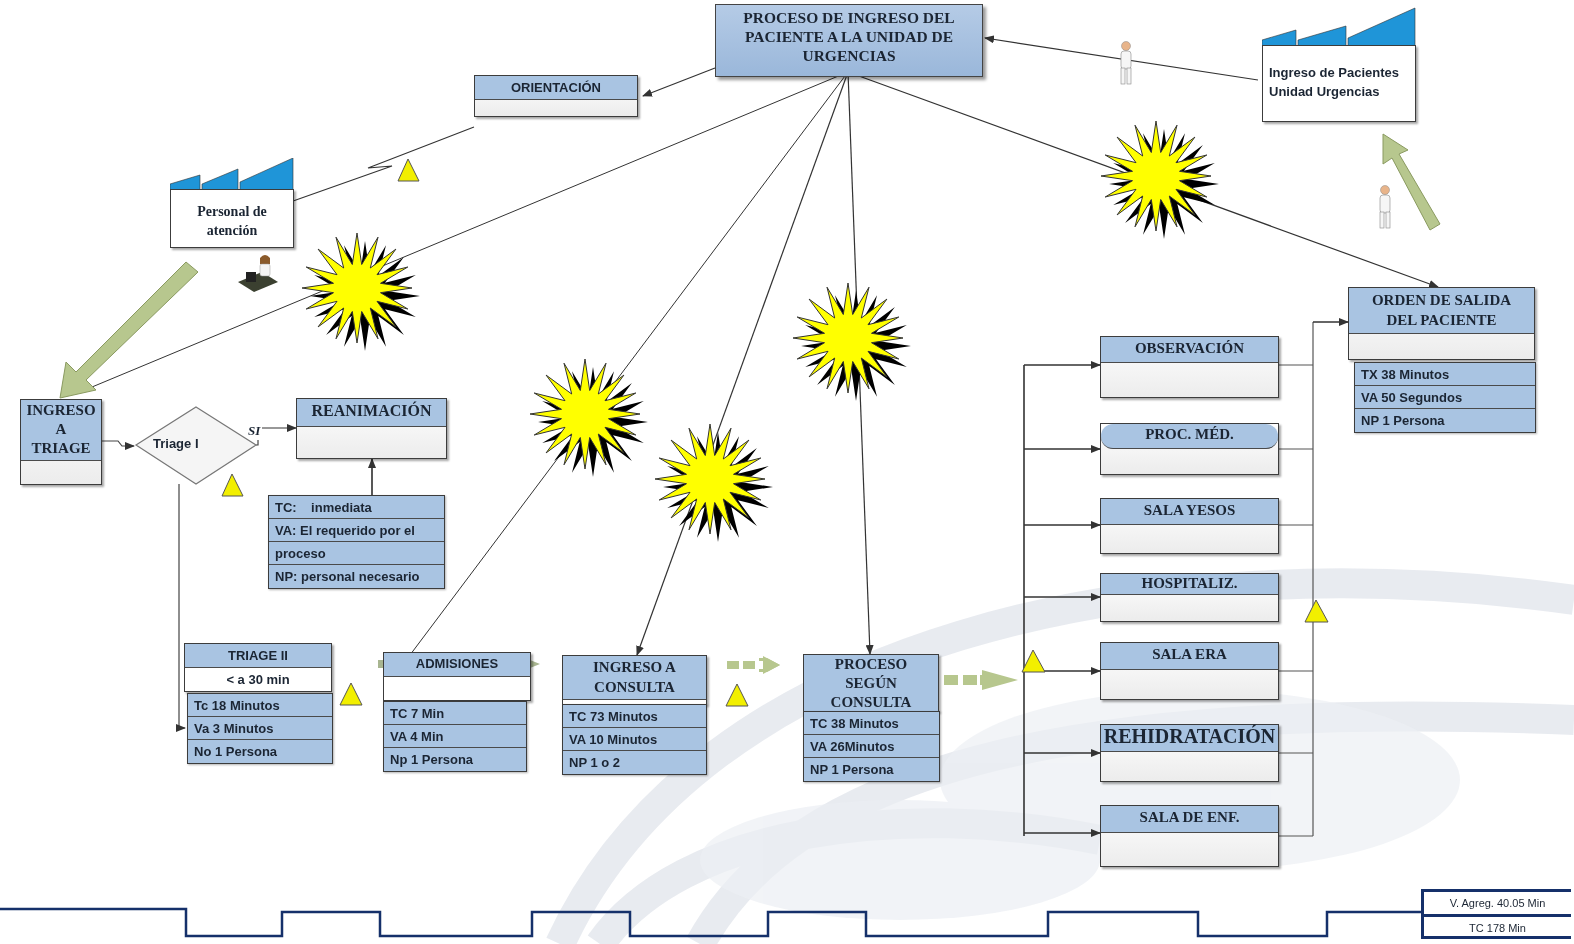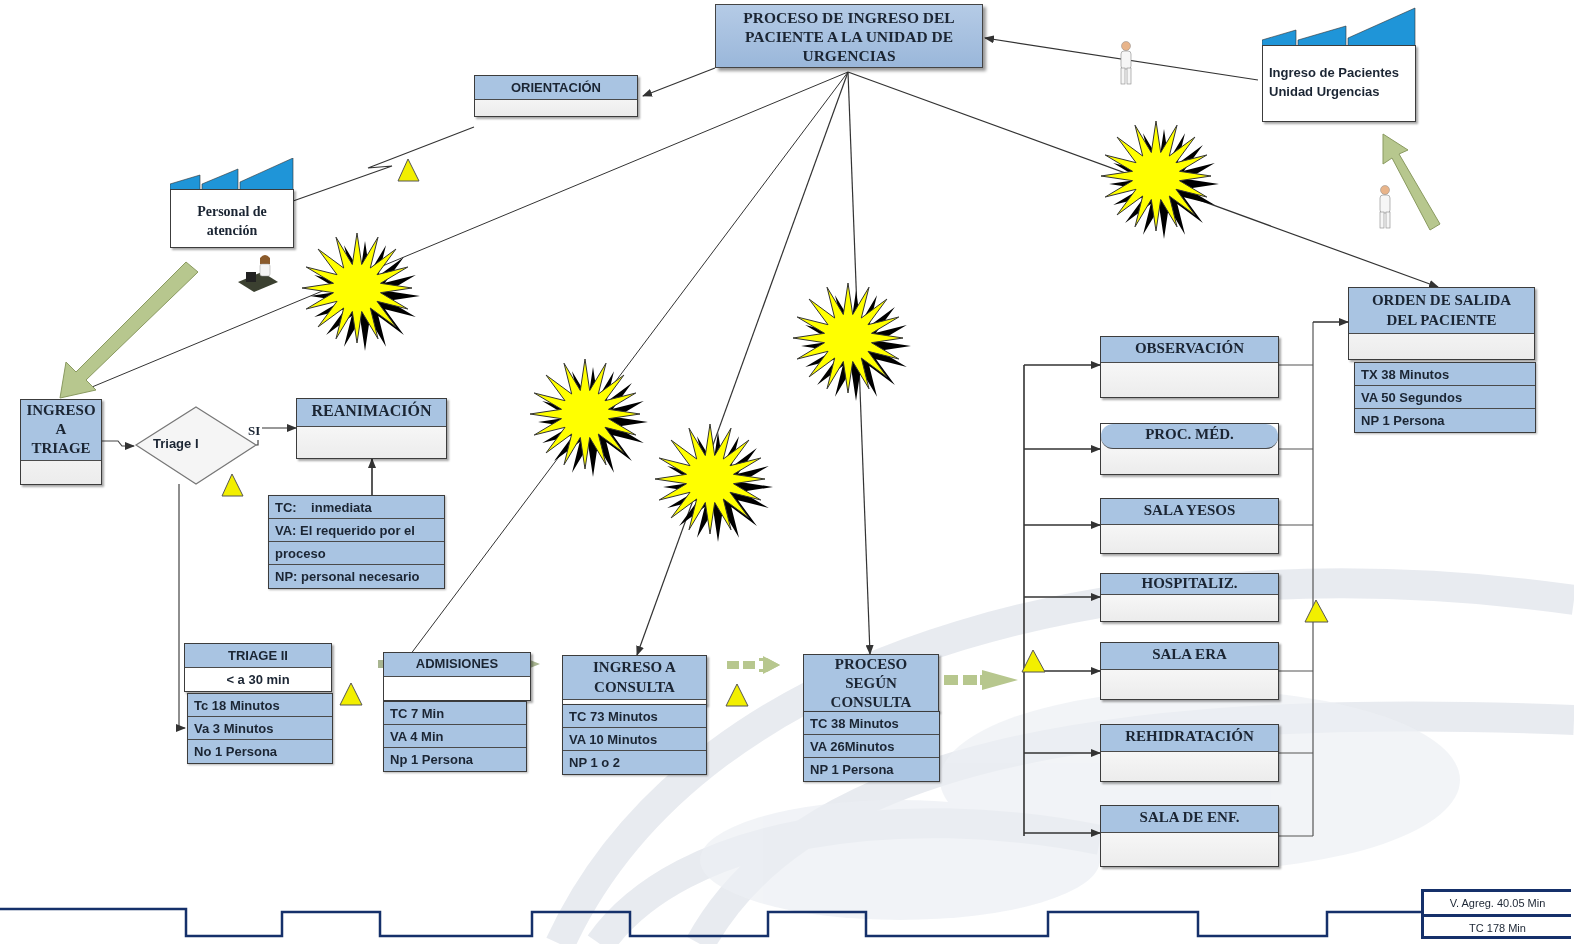--- a/index.html
+++ b/index.html
@@ -2,28 +2,28 @@
 <html><head>
 <meta charset="utf-8">
 <style>
   html, body { margin:0; padding:0; }
   body { width:1574px; height:944px; position:relative; overflow:hidden; background:#ffffff; font-family:"Liberation Sans", sans-serif; }
   #bg { position:absolute; left:0; top:0; width:1574px; height:944px; }
   #lines { position:absolute; left:0; top:0; width:1574px; height:944px; pointer-events:none; }
   .box { position:absolute; border:1px solid #3c3c3c; background:linear-gradient(#ffffff,#ececec); box-shadow:2px 2px 2px rgba(0,0,0,0.35); box-sizing:border-box; }
   .hdr { background:#a9c4e2; border-bottom:1px solid #4a4a4a; text-align:center; color:#1b2533; font-weight:bold; box-sizing:border-box; }
   .serif { font-family:"Liberation Serif", serif; }
-  .titlebox { position:absolute; left:715px; top:4px; width:268px; height:64px; background:linear-gradient(#b5cbe6,#9ab7da); border:1px solid #444; box-shadow:3px 3px 3px rgba(0,0,0,0.4); text-align:center; font-family:"Liberation Serif", serif; font-weight:bold; font-size:15.5px; line-height:19px; color:#1b2533; padding-top:3px; box-sizing:border-box; }
+  .titlebox { position:absolute; left:715px; top:4px; width:268px; height:73px; background:linear-gradient(#b5cbe6,#9ab7da); border:1px solid #444; box-shadow:3px 3px 3px rgba(0,0,0,0.4); text-align:center; font-family:"Liberation Serif", serif; font-weight:bold; font-size:15.5px; line-height:19px; color:#1b2533; padding-top:3px; box-sizing:border-box; }
   .factory { position:absolute; }
   .factory .fbody { position:absolute; border:1px solid #3c3c3c; background:#fff; box-shadow:2px 2px 2px rgba(0,0,0,0.35); box-sizing:border-box; }
   .datatable { position:absolute; border:1px solid #3c3c3c; box-sizing:border-box; box-shadow:1px 1px 2px rgba(0,0,0,0.3); }
   .datatable .row { background:#a9c4e2; border-bottom:1px solid #4a4a4a; font-weight:bold; font-size:13px; color:#1b2533; padding-left:6px; height:23px; line-height:23px; box-sizing:border-box; white-space:nowrap; overflow:hidden; }
   .datatable .row:last-child { border-bottom:none; }
   .diamond-label { position:absolute; font-size:13px; font-weight:bold; color:#1b2533; }
-  .label { position:absolute; color:#1b2533; font-weight:bold; }
+  .label { position:absolute; color:#1b2533; font-weight:bold;font-style:italic; }
   .summary { position:absolute; left:1421px; top:889px; width:150px; height:50px; border:3px solid #15306a; border-right:none; box-sizing:border-box; }
   .summary div { height:22px; line-height:22px; text-align:center; font-weight:normal; font-size:11px; color:#1b2533; white-space:nowrap; overflow:hidden; }
   .summary div:first-child { border-bottom:3px solid #15306a; }
 </style>
 </head>
 <body>
 
 <svg id="bg" viewBox="0 0 1574 944">
   <g fill="none" stroke="#dfe3ea" stroke-width="30" opacity="0.7">
     <path d="M560 944 C 700 640, 1150 540, 1574 600"></path>
@@ -277,21 +277,21 @@
 <div class="box serif" style="left:1100px;top:498px;width:179px;height:56px;">
   <div class="hdr" style="height:26px;line-height:22px;font-size:15px;">SALA YESOS</div>
 </div>
 <div class="box serif" style="left:1100px;top:573px;width:179px;height:49px;">
   <div class="hdr" style="height:21px;line-height:19px;font-size:15px;">HOSPITALIZ.</div>
 </div>
 <div class="box serif" style="left:1100px;top:642px;width:179px;height:58px;">
   <div class="hdr" style="height:27px;line-height:23px;font-size:15px;">SALA ERA</div>
 </div>
 <div class="box serif" style="left:1100px;top:724px;width:179px;height:58px;">
-  <div class="hdr" style="height:27px;line-height:23px;font-size:15px;">REHIDRATACIÓN</div>
+  <div class="hdr" style="height:27px;line-height:23px;font-size:20px;">REHIDRATACIÓN</div>
 </div>
 <div class="box serif" style="left:1100px;top:805px;width:179px;height:62px;">
   <div class="hdr" style="height:27px;line-height:23px;font-size:15px;">SALA DE ENF.</div>
 </div>
 
 <div class="box serif" style="left:1348px;top:287px;width:187px;height:73px;">
   <div class="hdr" style="height:46px;font-size:15px;line-height:20px;padding-top:2px;">
     <div>ORDEN DE SALIDA</div>
     <div>DEL PACIENTE</div>
   </div>

